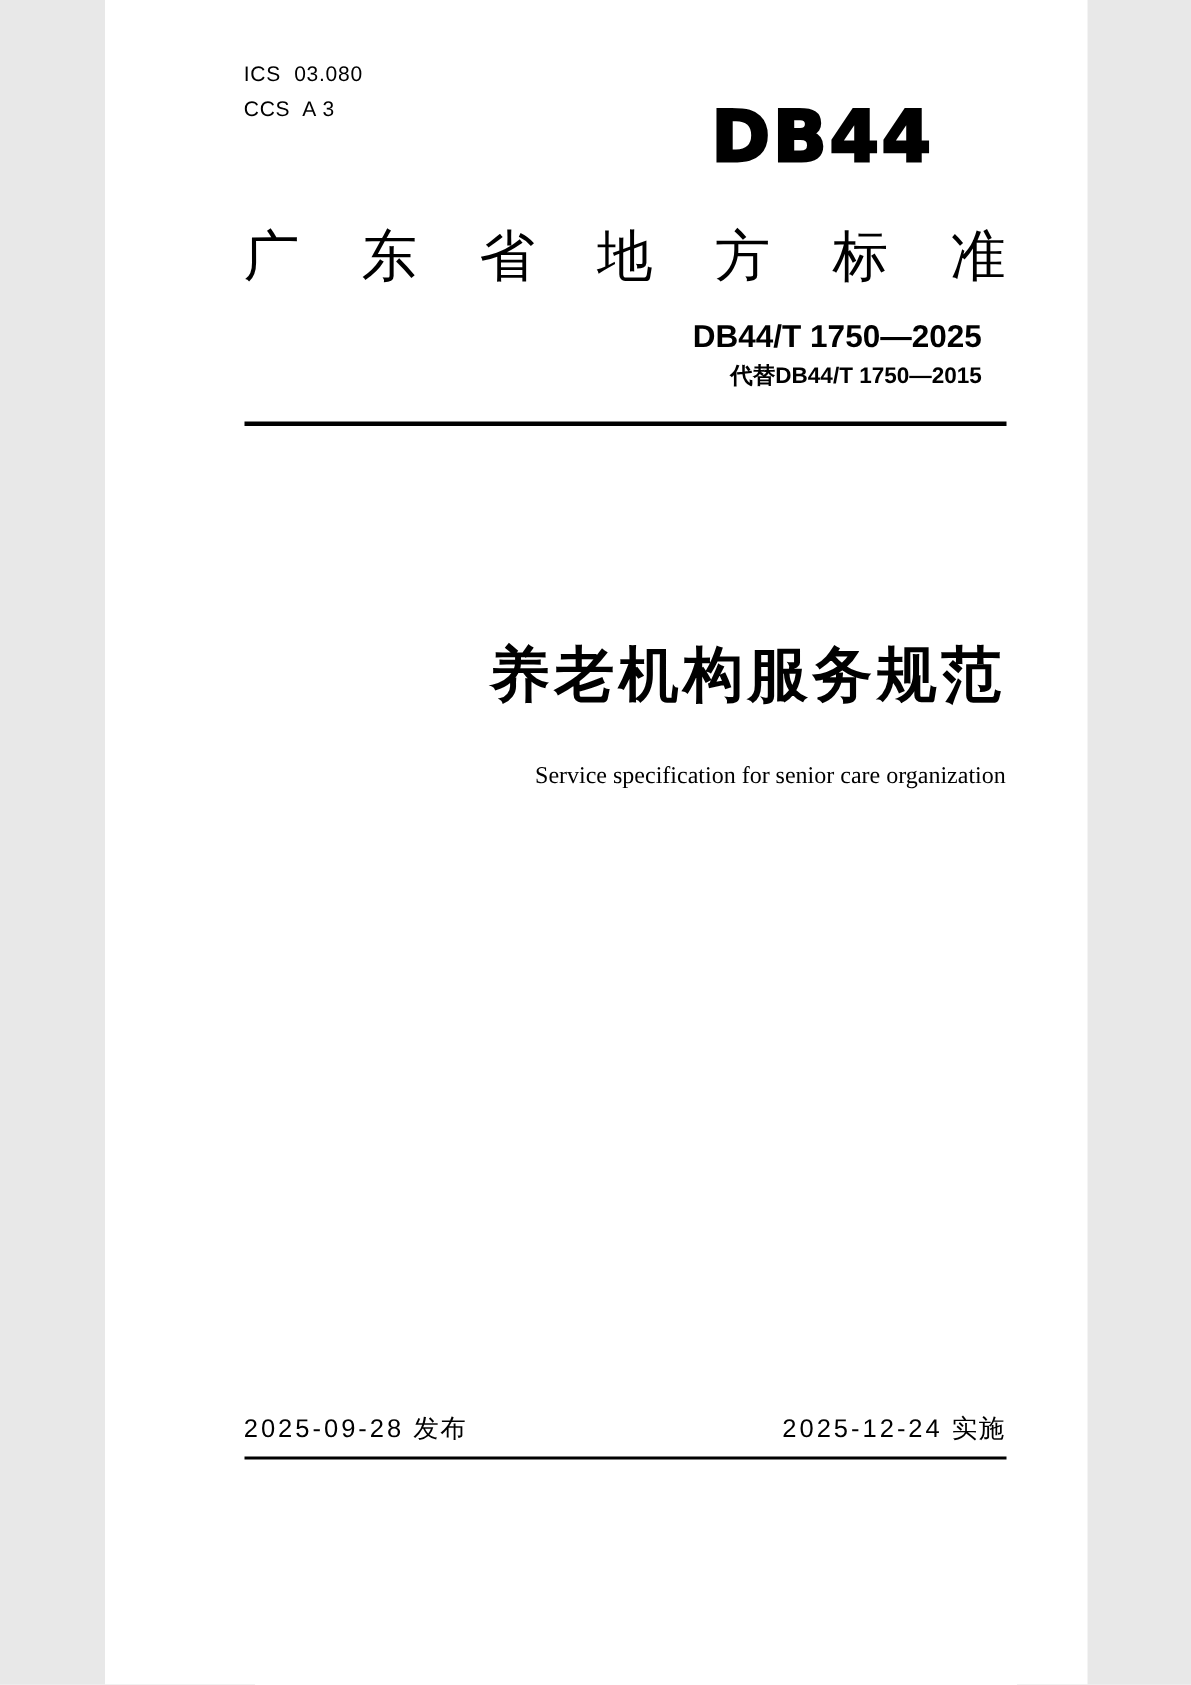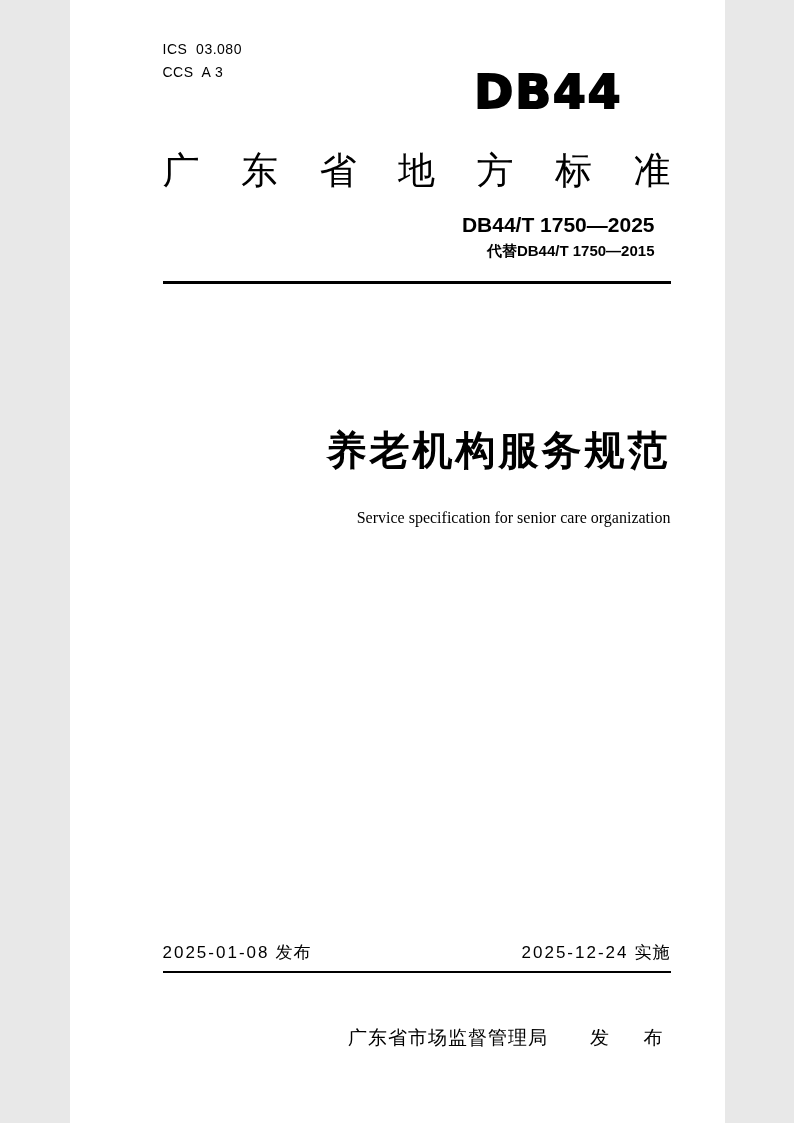--- a/index.html
+++ b/index.html
@@ -145,28 +145,25 @@
   <div class="abs std-number">DB44/T 1750—2025</div>
   <div class="abs std-replaces">代替DB44/T 1750—2015</div>
 
   <div class="abs rule-top"></div>
 
   <div class="abs centered-block title-cn">养老机构服务规范</div>
   <div class="abs centered-block title-en">Service specification for senior care organization</div>
 
   <div class="abs dates">
     <div class="date-pair">
-      <span class="date-value">2025-01-08</span>
+      <span class="date-value">2025-09-28</span>
       <span class="date-label">发布</span>
     </div>
     <div class="date-pair">
       <span class="date-value">2025-12-24</span>
       <span class="date-label">实施</span>
     </div>
   </div>
 
   <div class="abs rule-bottom"></div>
 
-  <div class="abs centered-block footer">
-    <span class="issuer">广东省市场监督管理局</span><span class="publish">发  布</span>
-  </div>
 
 </div>
 
 </body></html>

